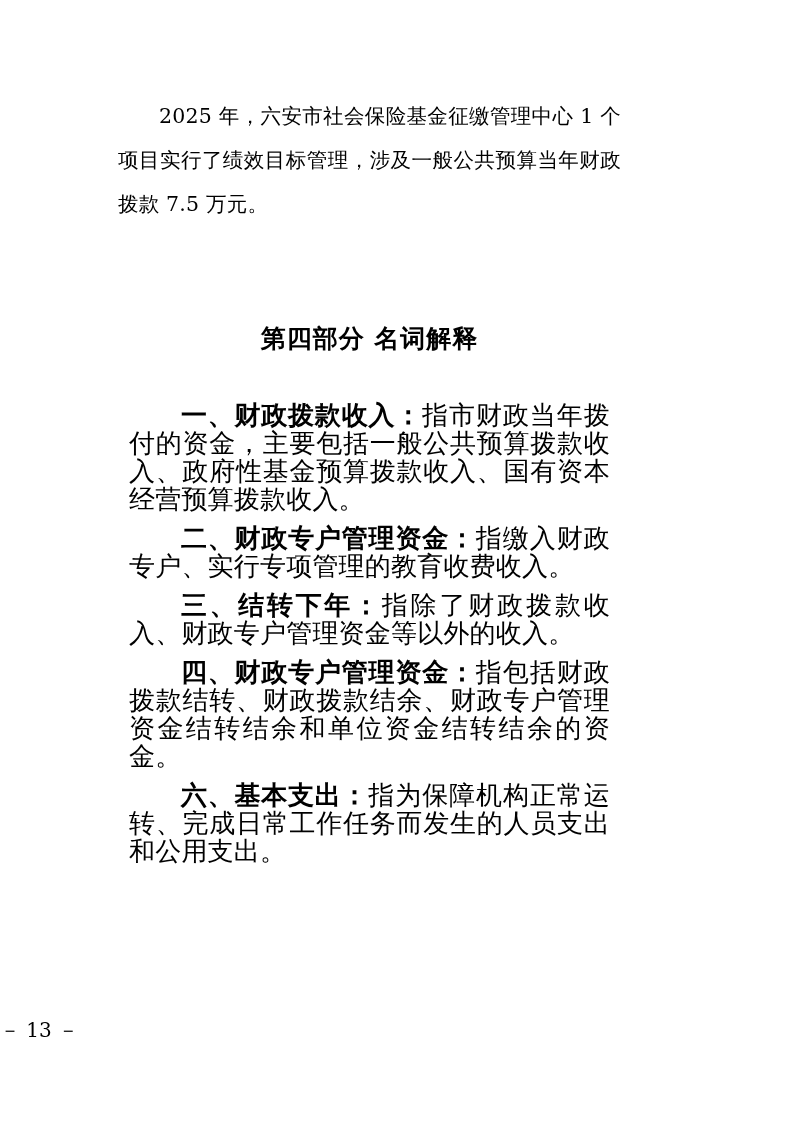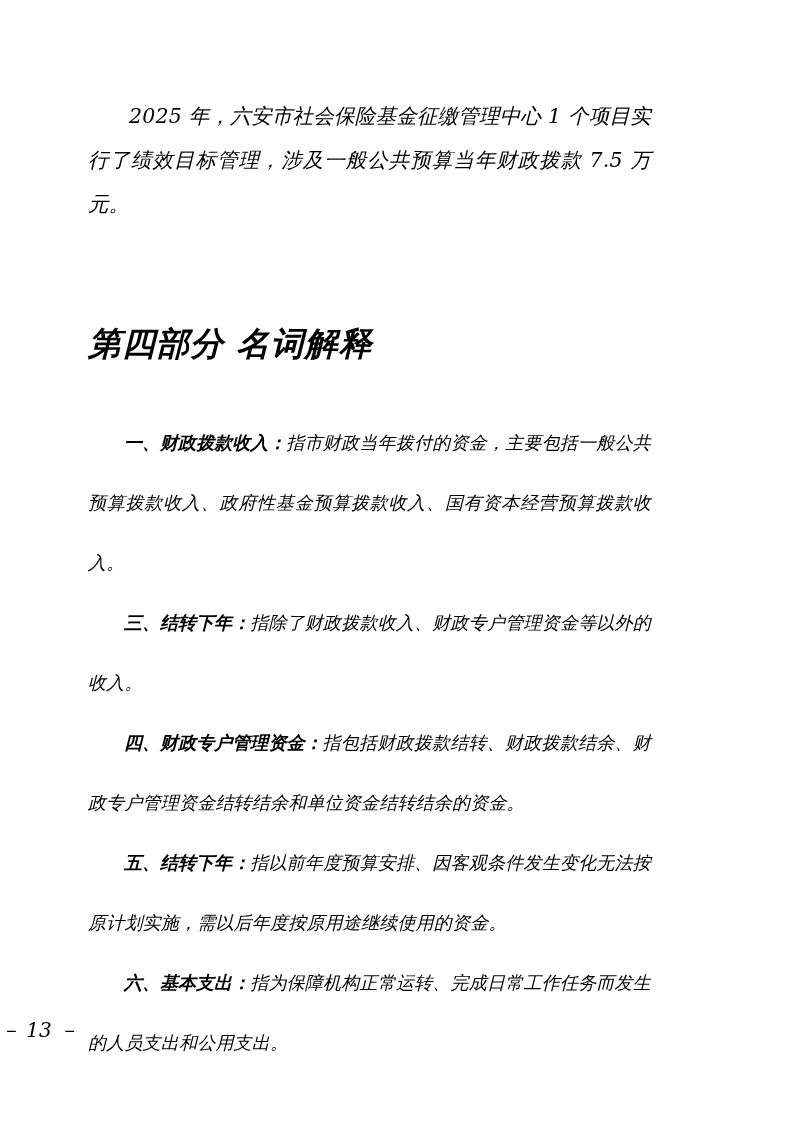--- a/index.html
+++ b/index.html
@@ -14,52 +14,51 @@
     color: #000000;
     position: relative;
     overflow: hidden;
   }
   .page {
     position: absolute;
     left: 0; top: 0;
     width: 739px;
     height: 1122px;
     box-sizing: border-box;
-    padding: 0 88px;
-    font-style: italic;
+    padding: 0 118px;
   }
   .intro {
     margin-top: 94px;
   }
   p.body-text {
     margin: 0;
     font-size: 20.5px;
     line-height: 44px;
     text-align: justify;
     text-justify: inter-ideograph;
     text-indent: 2em;
     letter-spacing: 0.2px;
   }
   .section-title {
     margin: 0;
     padding-top: 96px;
     padding-bottom: 18px;
-    text-align: left;
-    font-size: 33px;
+    text-align: center;
+    font-size: 25px;
     font-weight: bold;
     font-family: "DejaVu Sans", "Liberation Sans", sans-serif;
     letter-spacing: 1px;
   }
   .terms {
     margin-top: 28px;
   }
   p.term {
-    margin: 0;
-    font-size: 18px;
-    line-height: 60px;
+    margin: 11px;
+    font-size: 26px;
+    line-height: 28px;
     text-align: justify;
     text-justify: inter-ideograph;
     text-indent: 2em;
     letter-spacing: 0.2px;
   }
   p.term .term-label {
     font-weight: bold;
     font-family: "DejaVu Sans", "Liberation Sans", sans-serif;
     letter-spacing: 0px;
   }
@@ -82,27 +81,27 @@
     <p class="body-text">2025 年，六安市社会保险基金征缴管理中心 1 个项目实行了绩效目标管理，涉及一般公共预算当年财政拨款 7.5 万元。</p>
   </div>
 
   <h2 class="section-title">第四部分  名词解释</h2>
 
   <div class="terms">
     <p class="term">
       <span class="term-label">一、财政拨款收入：</span><span class="term-text">指市财政当年拨付的资金，主要包括一般公共预算拨款收入、政府性基金预算拨款收入、国有资本经营预算拨款收入。</span>
     </p>
     <p class="term">
+      <span class="term-label">二、财政专户管理资金：</span><span class="term-text">指缴入财政专户、实行专项管理的教育收费收入。</span>
+    </p>
+    <p class="term">
       <span class="term-label">三、结转下年：</span><span class="term-text">指除了财政拨款收入、财政专户管理资金等以外的收入。</span>
     </p>
     <p class="term">
       <span class="term-label">四、财政专户管理资金：</span><span class="term-text">指包括财政拨款结转、财政拨款结余、财政专户管理资金结转结余和单位资金结转结余的资金。</span>
-    </p>
-    <p class="term">
-      <span class="term-label">五、结转下年：</span><span class="term-text">指以前年度预算安排、因客观条件发生变化无法按原计划实施，需以后年度按原用途继续使用的资金。</span>
     </p>
     <p class="term">
       <span class="term-label">六、基本支出：</span><span class="term-text">指为保障机构正常运转、完成日常工作任务而发生的人员支出和公用支出。</span>
     </p>
   </div>
 
   <div class="page-number">－ 13 －</div>
 
 </div>
 

